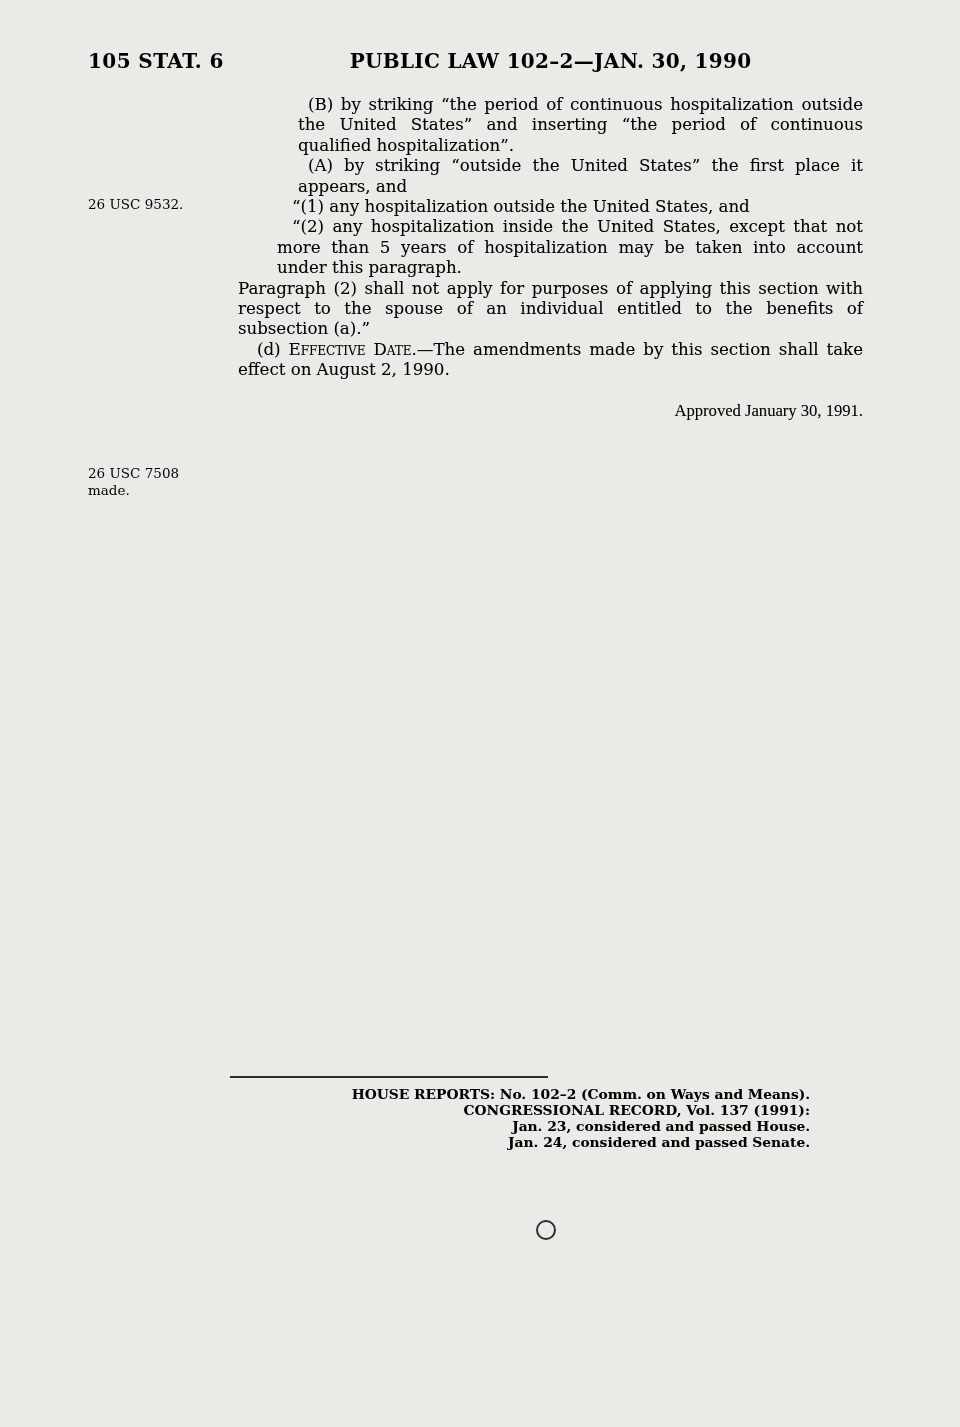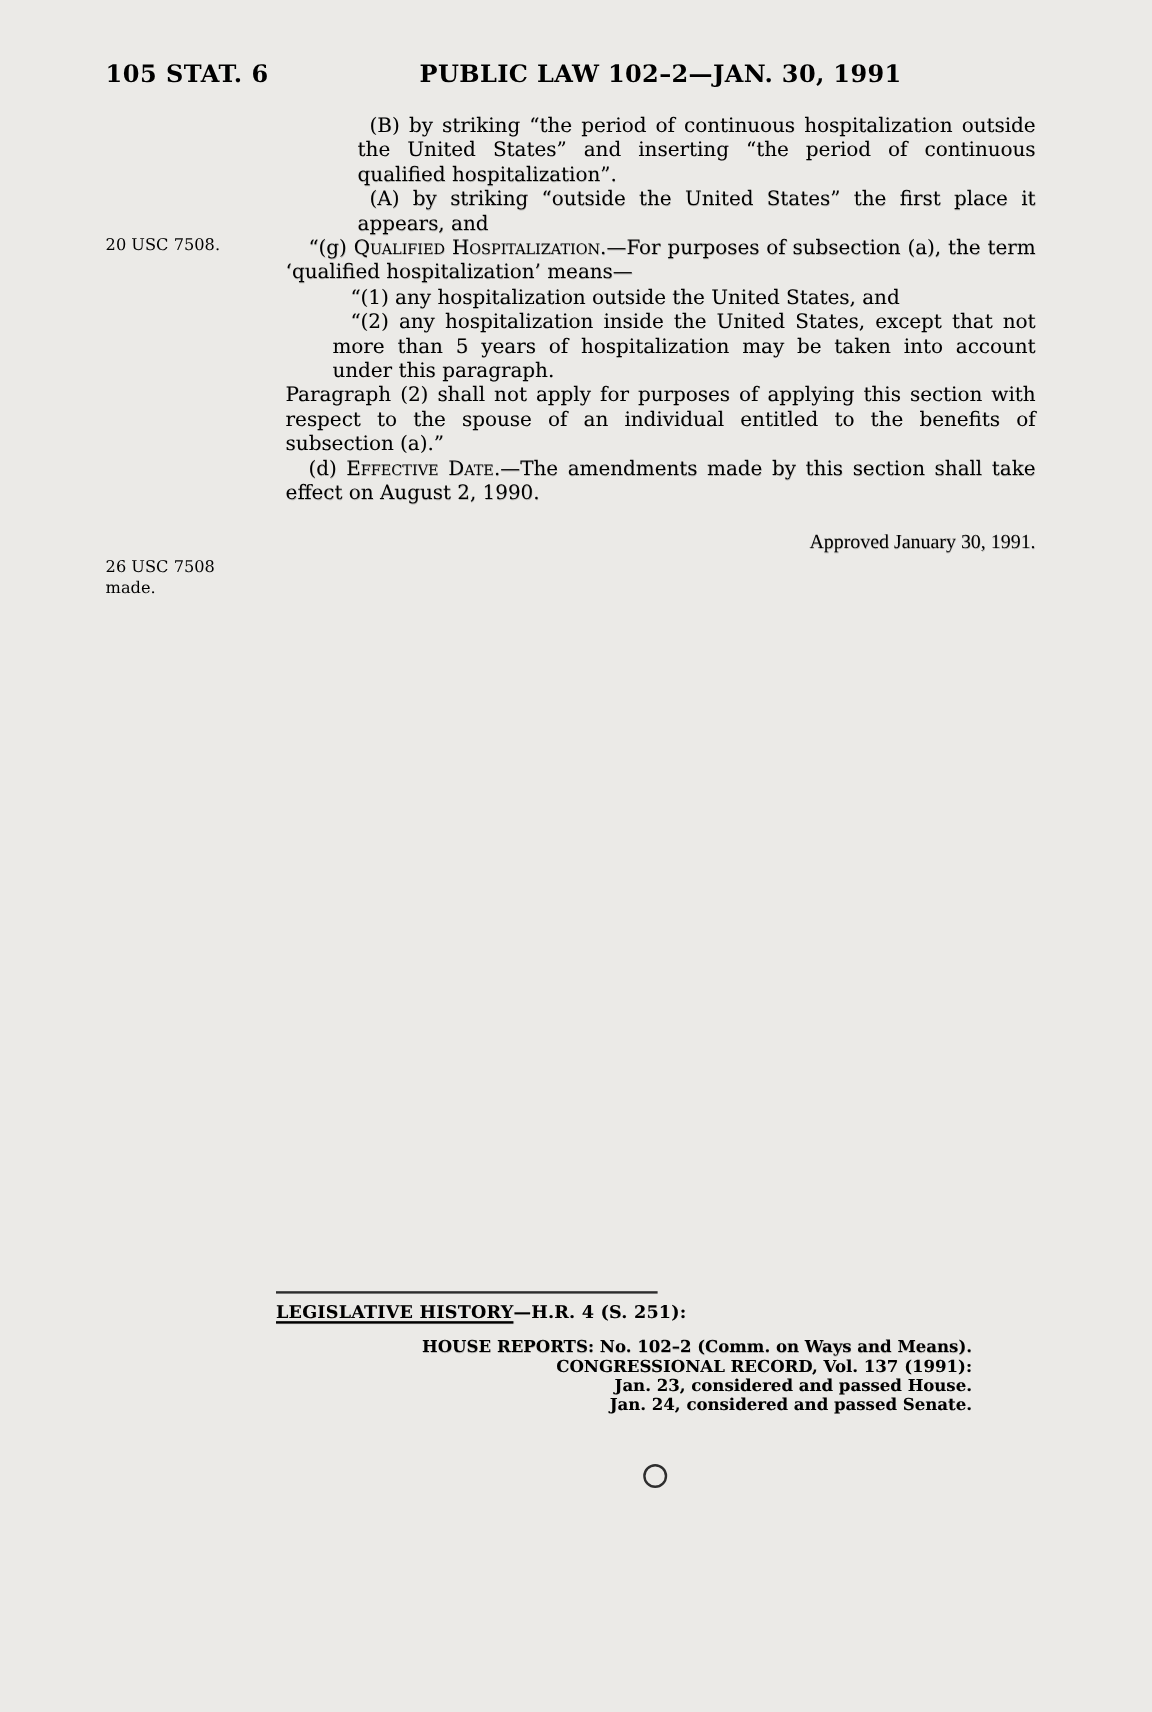--- a/index.html
+++ b/index.html
@@ -107,44 +107,42 @@
     border: 2.5px solid #2e2e2e;
     border-radius: 50%;
   }
 </style>
 </head>
 <body>
 
 <div class="page">
 
   <div class="stat-num">105 STAT. 6</div>
-  <div class="law-title">PUBLIC LAW 102–2—JAN. 30, 1991</div>
+  <div class="law-title">PUBLIC LAW 102–2—JAN. 30, 1990</div>
 
   <div class="margin-note margin-note-1">
-    <div>20 USC 7508.</div>
+    <div>26 USC 9532.</div>
   </div>
   <div class="margin-note margin-note-2">
     <div>26 USC 7508</div>
     <div>made.</div>
   </div>
 
   <main class="body-text">
     <p class="indent-ab">(B) by striking “the period of continuous hospitalization outside the United States” and inserting “the period of continuous qualified hospitalization”.</p>
     <p class="indent-ab">(A) by striking “outside the United States” the first place it appears, and</p>
-    <p class="indent-g"><span>“(g) </span><span class="sc">Qualified Hospitalization.</span><span>—For purposes of subsection (a), the term ‘qualified hospitalization’ means—</span></p>
     <p class="indent-q">“(1) any hospitalization outside the United States, and</p>
     <p class="indent-q">“(2) any hospitalization inside the United States, except that not more than 5 years of hospitalization may be taken into account under this paragraph.</p>
     <p class="flush">Paragraph (2) shall not apply for purposes of applying this section with respect to the spouse of an individual entitled to the benefits of subsection (a).”</p>
     <p class="indent-d"><span>(d) </span><span class="sc">Effective Date.</span><span>—The amendments made by this section shall take effect on August 2, 1990.</span></p>
     <p class="approved">Approved January 30, 1991.</p>
   </main>
 
   <section class="leg-history">
     <div class="leg-rule"></div>
-    <div class="leg-title"><span class="underlined">LEGISLATIVE HISTORY</span><span>—H.R. 4 (S. 251):</span></div>
     <div class="leg-line">HOUSE REPORTS: No. 102–2 (Comm. on Ways and Means).</div>
     <div class="leg-line">CONGRESSIONAL RECORD, Vol. 137 (1991):</div>
     <div class="leg-line indented">Jan. 23, considered and passed House.</div>
     <div class="leg-line indented">Jan. 24, considered and passed Senate.</div>
   </section>
 
   <div class="end-circle"></div>
 
 </div>
 

